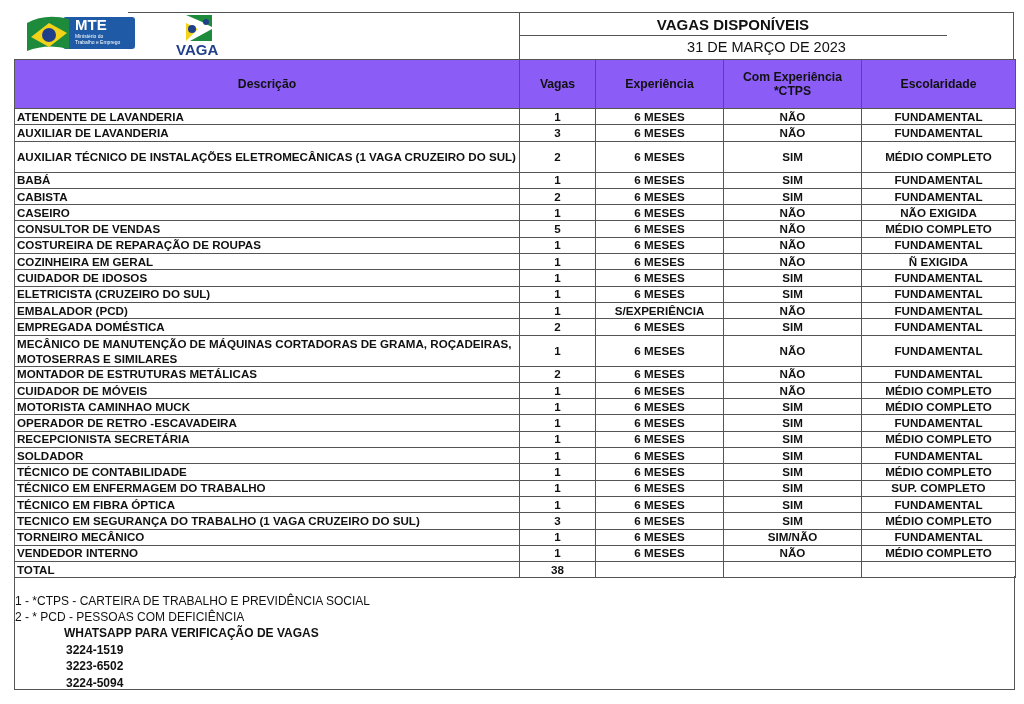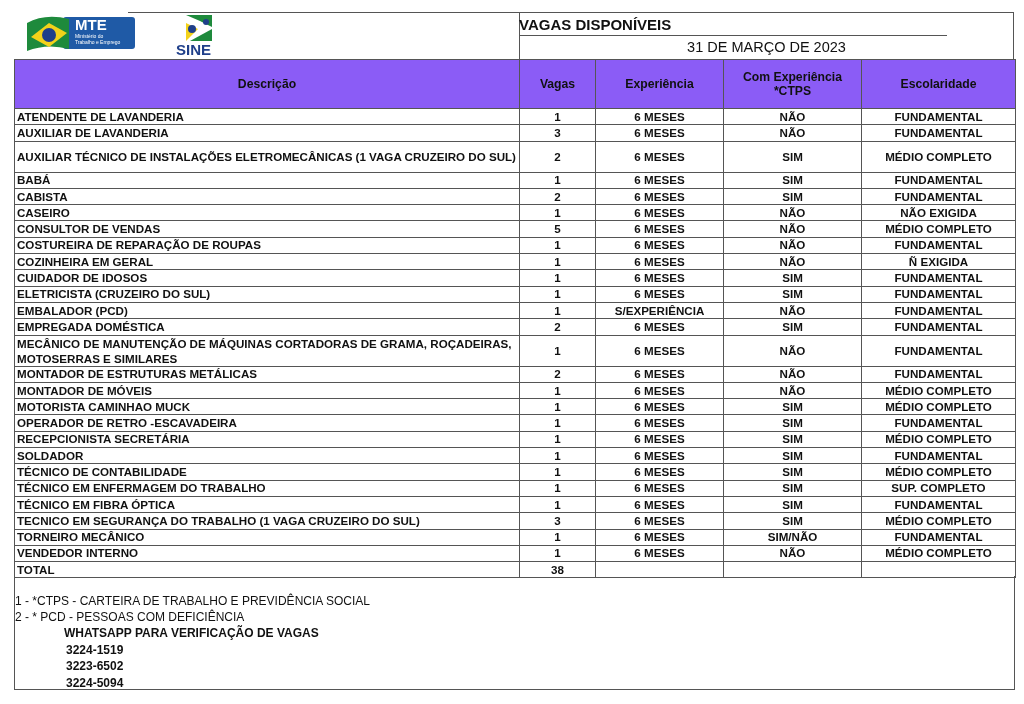--- a/index.html
+++ b/index.html
@@ -3,21 +3,21 @@
 <meta charset="utf-8">
 <style>
   html, body { margin:0; padding:0; background:#ffffff; }
   body { width:1024px; height:704px; position:relative; overflow:hidden;
          font-family:"Liberation Sans", sans-serif; color:#111; }
   .abs { position:absolute; }
   .logo-mte { left:25px; top:13px; width:112px; height:40px; }
   .logo-sine { left:176px; top:13px; width:46px; height:48px; }
   .title-box { left:519px; top:12px; width:495px; height:47px; border:1px solid #555; border-bottom:none; box-sizing:border-box; }
   .top-line { left:128px; top:12px; width:391px; height:0; border-top:1px solid #555; }
-  .title1 { left:519px; top:12px; width:428px; height:24px; text-align:left; font-weight:bold; font-size:15px; line-height:25px; border-bottom:1px solid #555; box-sizing:border-box; }
+  .title1 { left:519px; top:12px; width:428px; height:24px; text-align:center; font-weight:bold; font-size:15px; line-height:25px; border-bottom:1px solid #555; box-sizing:border-box; }
   .title2 { left:519px; top:36px; width:495px; height:23px; text-align:center; font-weight:normal; font-size:14.5px; line-height:23px; }
   table.grid { position:absolute; left:14px; top:59px; border-collapse:collapse; table-layout:fixed; width:1001px; }
   table.grid td, table.grid th { border:1px solid #555; padding:0 3px; font-weight:bold; font-size:11.6px; line-height:14px; white-space:nowrap; overflow:hidden; }
   table.grid th { background:#8b5cf6; height:48px; font-size:12.2px; text-align:center; }
   table.grid td { height:15.3px; text-align:center; }
   table.grid td.desc { text-align:left; padding-left:2px;margin-top:20px; }
   table.grid tr.tall td { height:30px; }
   table.grid tr.tall td.desc { white-space:normal; line-height:15px; }
   .footer { left:14px; top:576px; width:1001px; height:114px; border:1px solid #555; border-top:none; box-sizing:border-box; }
   .fn { left:15px; font-weight:normal; font-size:12px;text-align:center; }
@@ -38,21 +38,21 @@
   <span class="abs" style="left:50px;top:26px;color:#fff;font-size:5px;line-height:6px;white-space:nowrap;">Trabalho e Emprego</span>
 </div>
 <div class="abs logo-sine">
   <svg width="46" height="30" viewBox="0 0 46 30">
     <path d="M10 2 L36 2 L36 14 L24 8 Z" fill="#1e8a3c"></path>
     <path d="M10 10 L22 16 L10 28 Z" fill="#f3d21a"></path>
     <path d="M14 28 L36 16 L36 28 Z" fill="#1e8a3c"></path>
     <circle cx="16" cy="16" r="4" fill="#1f3f8a"></circle>
     <circle cx="30" cy="9" r="3" fill="#1f3f8a"></circle>
   </svg>
-  <span class="abs" style="left:0;top:28px;color:#1f3f8a;font-weight:bold;font-size:15px;">SINE</span>
+  <span class="abs" style="left:0;top:28px;color:#1f3f8a;font-weight:bold;font-size:15px;">VAGA</span>
 </div>
 
 <div class="abs top-line"></div>
 <div class="abs title-box"></div>
 <div class="abs title1">VAGAS DISPONÍVEIS</div>
 <div class="abs title2">31 DE MARÇO DE 2023</div>
 
 <table class="grid">
   <colgroup>
     <col style="width:505px">
@@ -170,21 +170,21 @@
         <td>FUNDAMENTAL</td>
       </tr>
       <tr>
         <td class="desc">MONTADOR DE ESTRUTURAS METÁLICAS</td>
         <td>2</td>
         <td>6 MESES</td>
         <td>NÃO</td>
         <td>FUNDAMENTAL</td>
       </tr>
       <tr>
-        <td class="desc">MONTADOR DE MÓVEIS</td>
+        <td class="desc">CUIDADOR DE MÓVEIS</td>
         <td>1</td>
         <td>6 MESES</td>
         <td>NÃO</td>
         <td>MÉDIO COMPLETO</td>
       </tr>
       <tr>
         <td class="desc">MOTORISTA CAMINHAO MUCK</td>
         <td>1</td>
         <td>6 MESES</td>
         <td>SIM</td>

